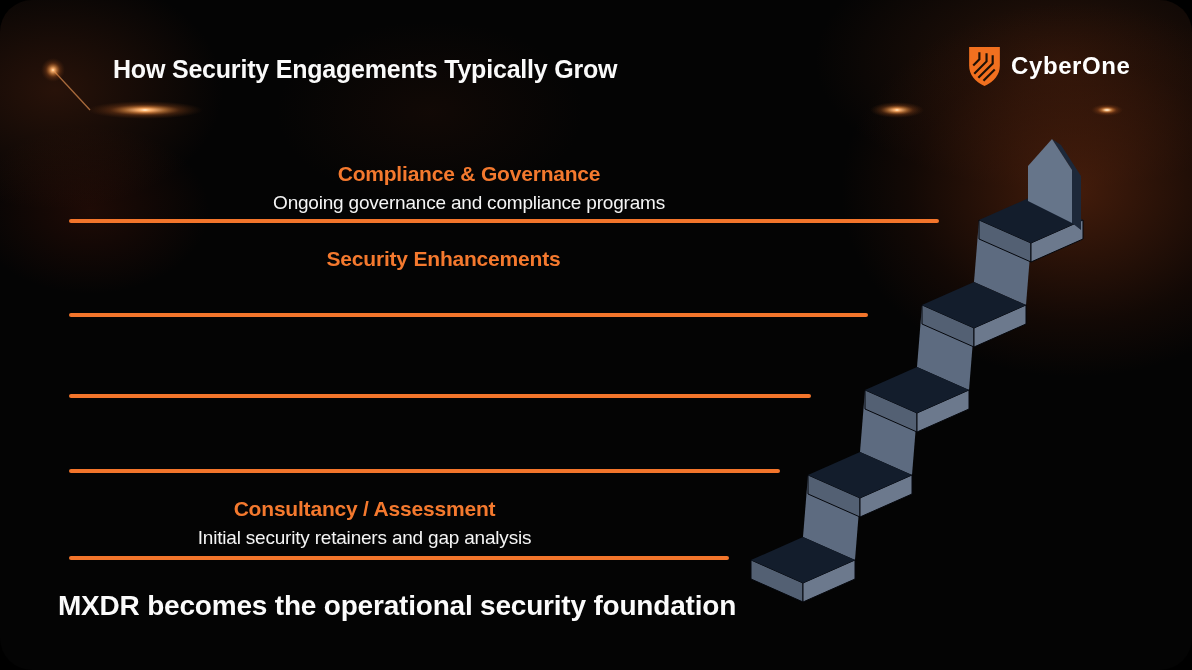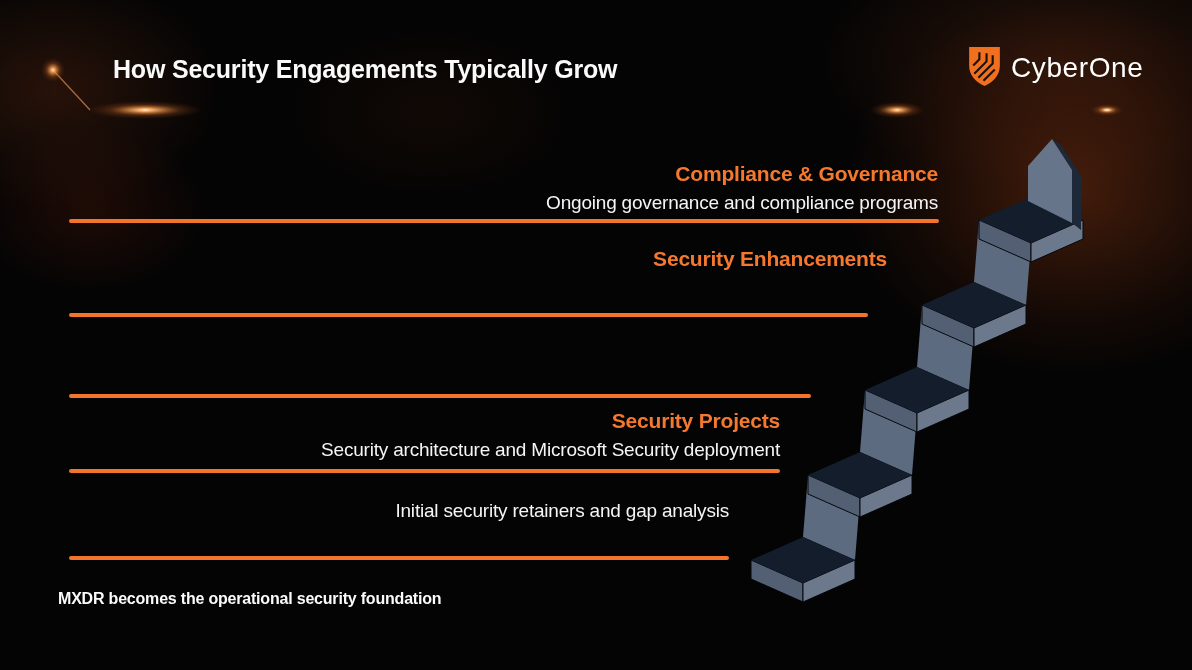--- a/index.html
+++ b/index.html
@@ -8,48 +8,49 @@
     width:1192px;height:670px;
     overflow:hidden;
     font-family:"Liberation Sans", sans-serif;
     background:
       radial-gradient(300px 240px at 1075px 190px, rgba(130,52,18,0.50), rgba(70,26,9,0.22) 55%, rgba(0,0,0,0) 78%),
       radial-gradient(340px 180px at 1060px 60px, rgba(105,45,18,0.38), rgba(0,0,0,0) 72%),
       radial-gradient(240px 170px at 55px 90px, rgba(115,48,20,0.32), rgba(0,0,0,0) 70%),
       radial-gradient(170px 120px at 90px 210px, rgba(125,35,12,0.22), rgba(0,0,0,0) 70%),
       radial-gradient(220px 130px at 430px 112px, rgba(90,35,12,0.15), rgba(0,0,0,0) 70%),
       #040404;
+    border-radius: 32px;
   }
   .decor{position:absolute;left:0;top:0;pointer-events:none;}
   .page-title{
     position:absolute;left:113px;top:55px;
     font-size:25px;font-weight:700;color:#fafafa;letter-spacing:-0.2px;
   }
   .logo{position:absolute;left:966px;top:44px;width:200px;height:44px;}
   .logo-text{
     position:absolute;left:45px;top:8px;
-    font-size:28px;font-weight:400;color:#ffffff;letter-spacing:0.6px;
+    font-size:24px;font-weight:700;color:#ffffff;letter-spacing:0.6px;
   }
-  .tier{position:absolute;left:0;text-align:right;}
+  .tier{position:absolute;left:0;text-align:center;}
   .tier-title{
     font-size:21px;font-weight:700;color:#F4792E;
     line-height:27px;letter-spacing:-0.2px;
   }
   .tier-sub{
     font-size:19px;font-weight:400;color:#f5f5f5;
     line-height:25px;margin-top:3px;letter-spacing:-0.2px;
   }
   .tier-sub b{font-weight:700;}
   .tier-line{
     position:absolute;height:4px;border-radius:2px;
     background:#F3752B;
   }
   .footer-text{
     position:absolute;left:58px;top:590px;
-    font-size:16px;font-weight:700;color:#fbfbfb;letter-spacing:-0.2px;
+    font-size:28px;font-weight:700;color:#fbfbfb;letter-spacing:-0.2px;
   }
   
   .t1{top:160px;right:254px;} .l1{top:219px;left:69px;width:870px;}
   .t2{top:245px;right:305px;} .l2{top:313px;left:69px;width:799px;}
   .t3{top:332px;right:381px;} .l3{top:394px;left:69px;width:742px;}
   .t4{top:407px;right:412px;} .l4{top:469px;left:69px;width:711px;}
   .t5{top:495px;right:463px;} .l5{top:556px;left:69px;width:660px;}
   .stairs{position:absolute;left:740px;top:130px;}
 </style>
 </head>
@@ -110,27 +111,24 @@
 
   <div class="tier t2">
     <div class="tier-title">Security Enhancements</div>
   </div>
   <div class="tier-line l2"></div>
 
   <div class="tier t3">
   </div>
   <div class="tier-line l3"></div>
 
-  <div class="tier t4">
-    <div class="tier-title">Security Projects</div>
-    <div class="tier-sub">Security architecture and Microsoft Security deployment</div>
-  </div>
   <div class="tier-line l4"></div>
 
   <div class="tier t5">
+    <div class="tier-title">Consultancy / Assessment</div>
     <div class="tier-sub">Initial security retainers and gap analysis</div>
   </div>
   <div class="tier-line l5"></div>
 
   <svg class="stairs" width="350" height="480" viewBox="740 130 350 480">
 
     <g fill="#5D6B80">
       <polygon points="803,537 855,560 860,498 808,475"></polygon>
       <polygon points="860,452 912,475 917,413 865,390"></polygon>
       <polygon points="917,367 969,390 974,328 922,305"></polygon>

